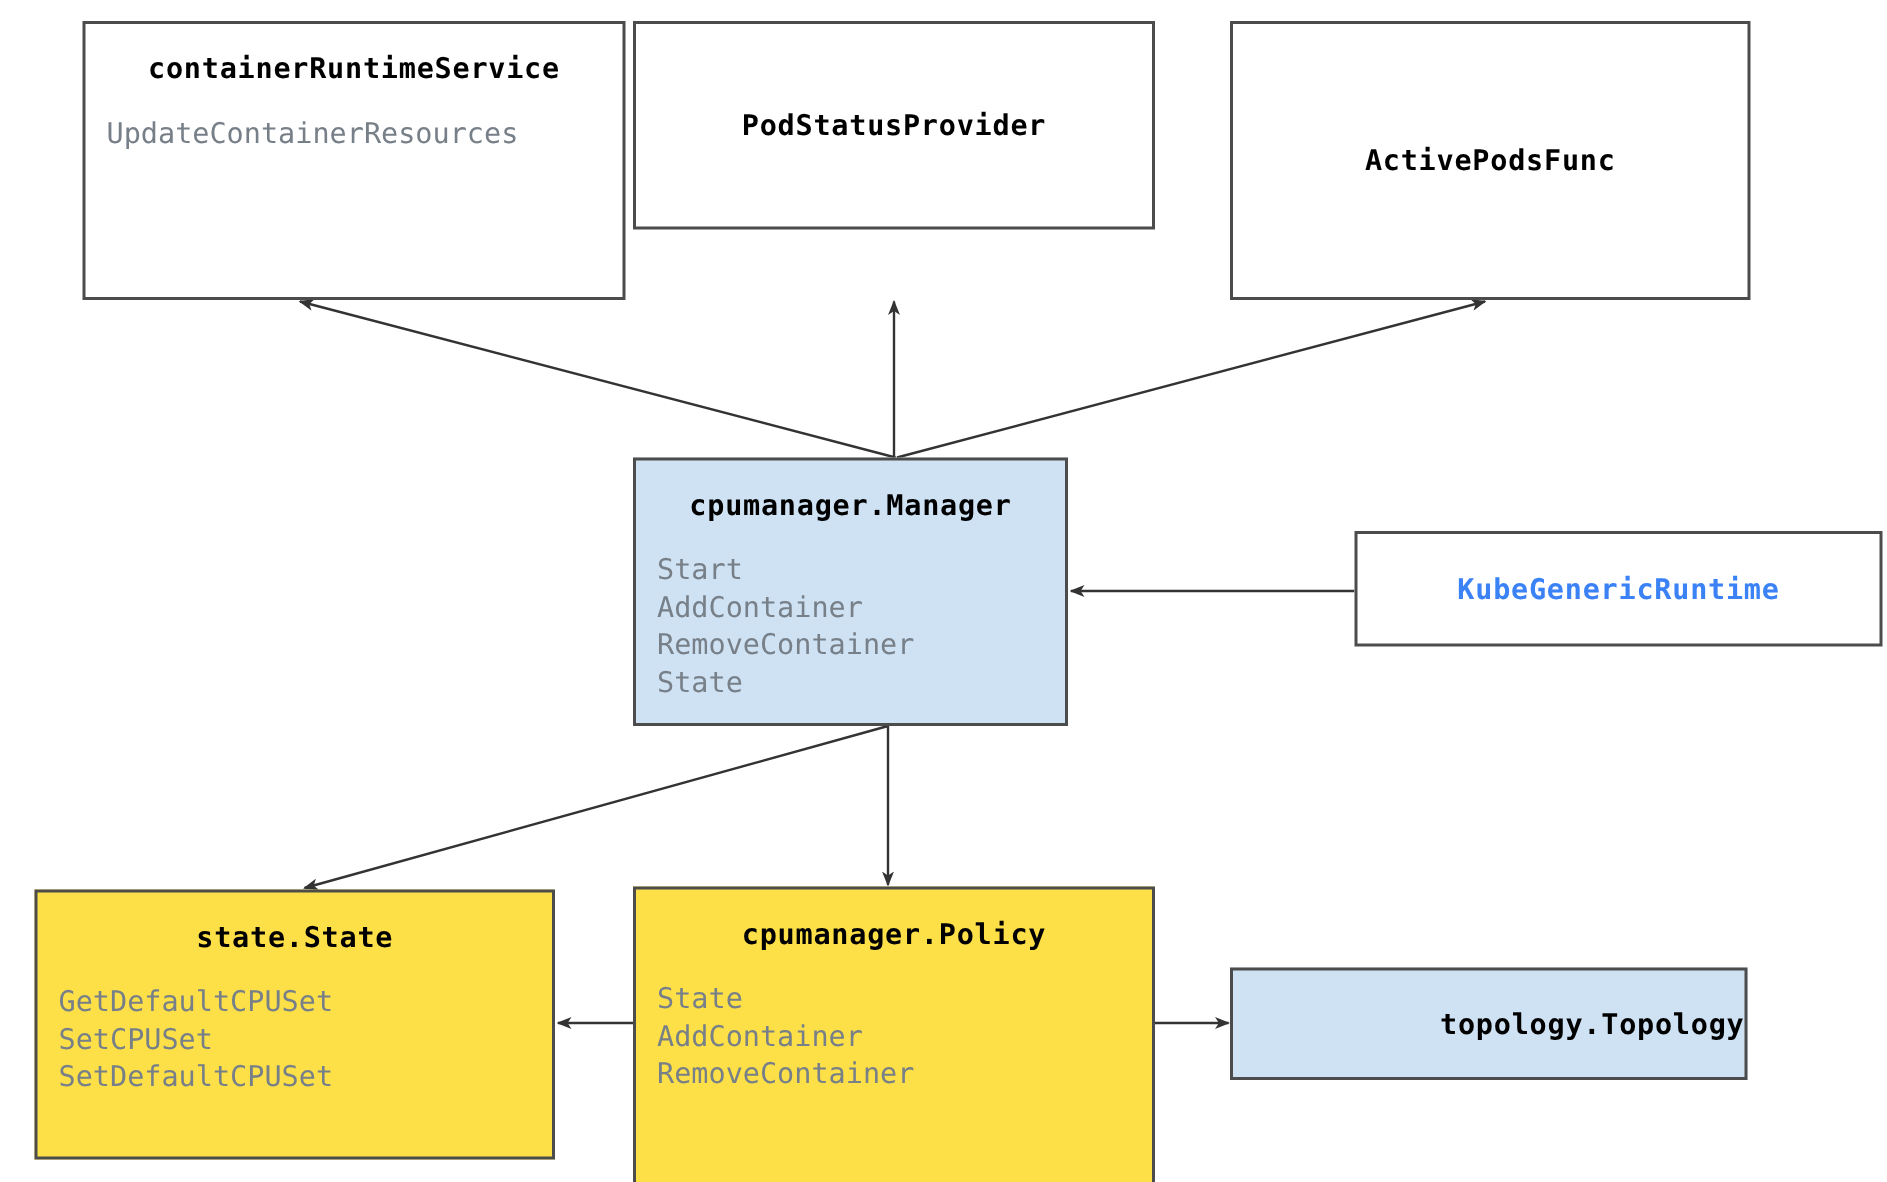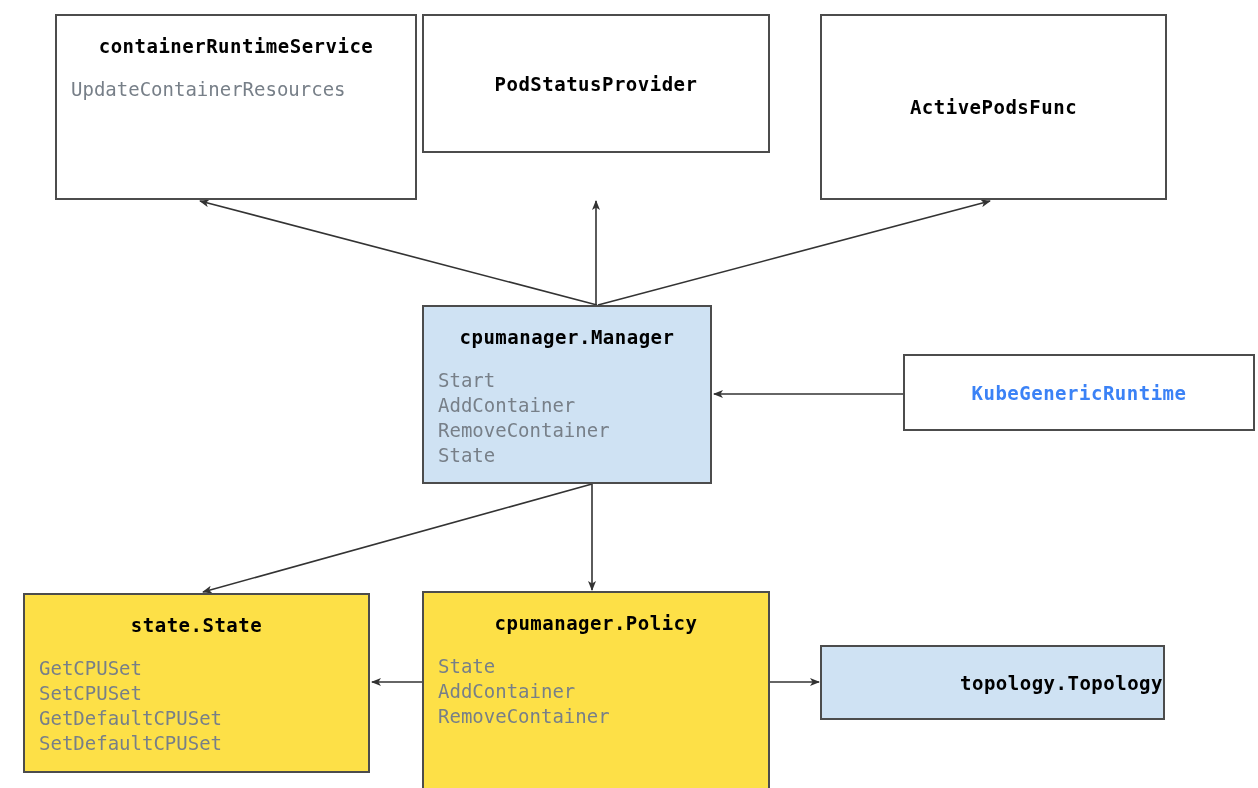--- a/index.html
+++ b/index.html
@@ -103,23 +103,22 @@
           <div class="method" style="color: rgb(119, 127, 136);">RemoveContainer</div>
           <div class="method" style="color: rgb(119, 127, 136);">State</div>
         </div>
       </div>
       <div class="node compact" style="left: 903px; top: 354px; width: 352px; height: 77px; background: rgb(255, 255, 255); border-color: rgb(76, 76, 76);">
         <div class="node-title" style="color: #3b82f6;">KubeGenericRuntime</div>
       </div>
       <div class="node filled" style="left: 23px; top: 593px; width: 347px; height: 180px; background: #fde047; border-color: rgb(76, 76, 76);">
         <div class="node-title" style="color: rgb(0, 0, 0);">state.State</div>
         <div class="node-methods">
-          <div class="method" style="color: rgb(119, 127, 136);">GetCPUSet</div>
+          <div class="method" style="color: rgb(119, 127, 136);">GetDefaultCPUSet</div>
           <div class="method" style="color: rgb(119, 127, 136);">SetCPUSet</div>
-          <div class="method" style="color: rgb(119, 127, 136);">GetDefaultCPUSet</div>
           <div class="method" style="color: rgb(119, 127, 136);">SetDefaultCPUSet</div>
         </div>
       </div>
       <div class="node filled" style="left: 422px; top: 591px; width: 348px; height: 212px; background: #fde047; border-color: rgb(76, 76, 76);">
         <div class="node-title" style="color: rgb(0, 0, 0);">cpumanager.Policy</div>
         <div class="node-methods">
           <div class="method" style="color: rgb(119, 127, 136);">State</div>
           <div class="method" style="color: rgb(119, 127, 136);">AddContainer</div>
           <div class="method" style="color: rgb(119, 127, 136);">RemoveContainer</div>
         </div>

